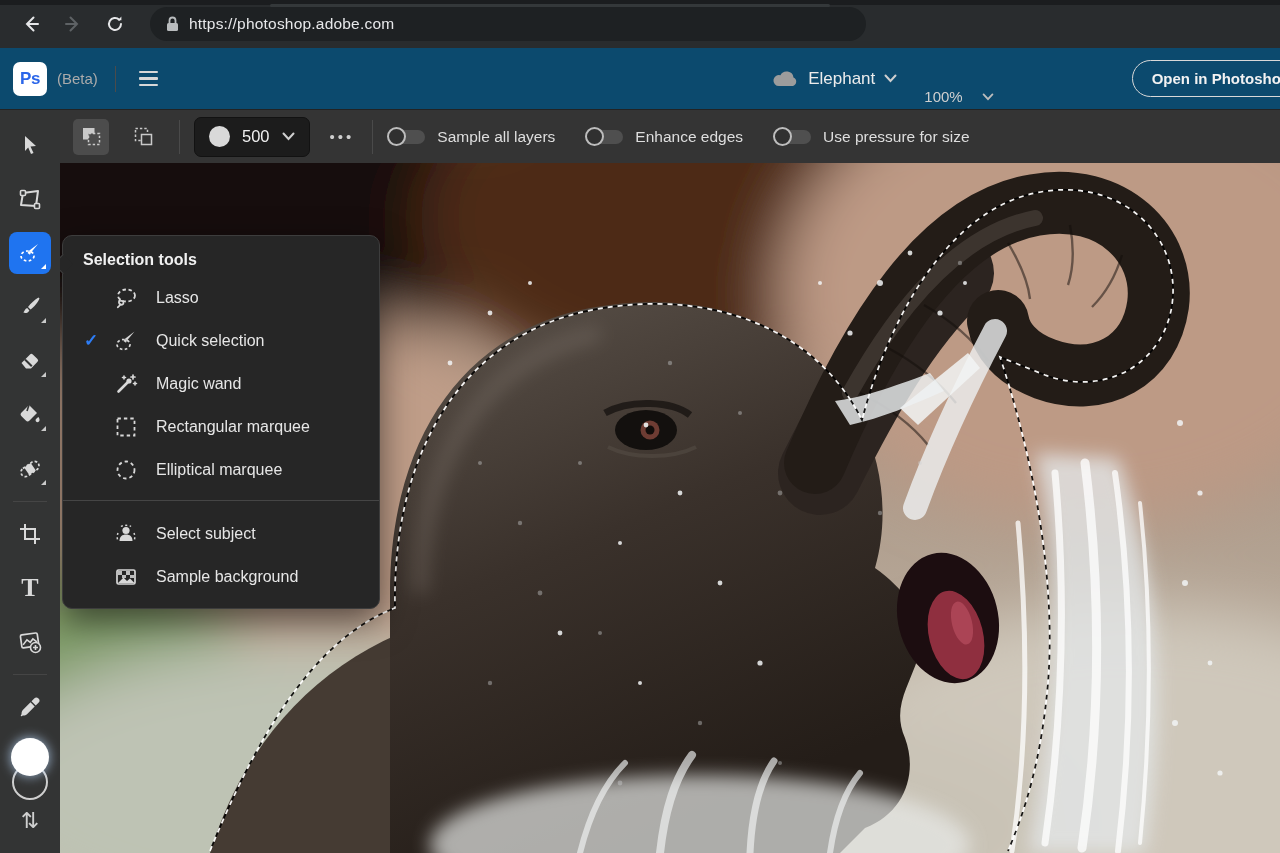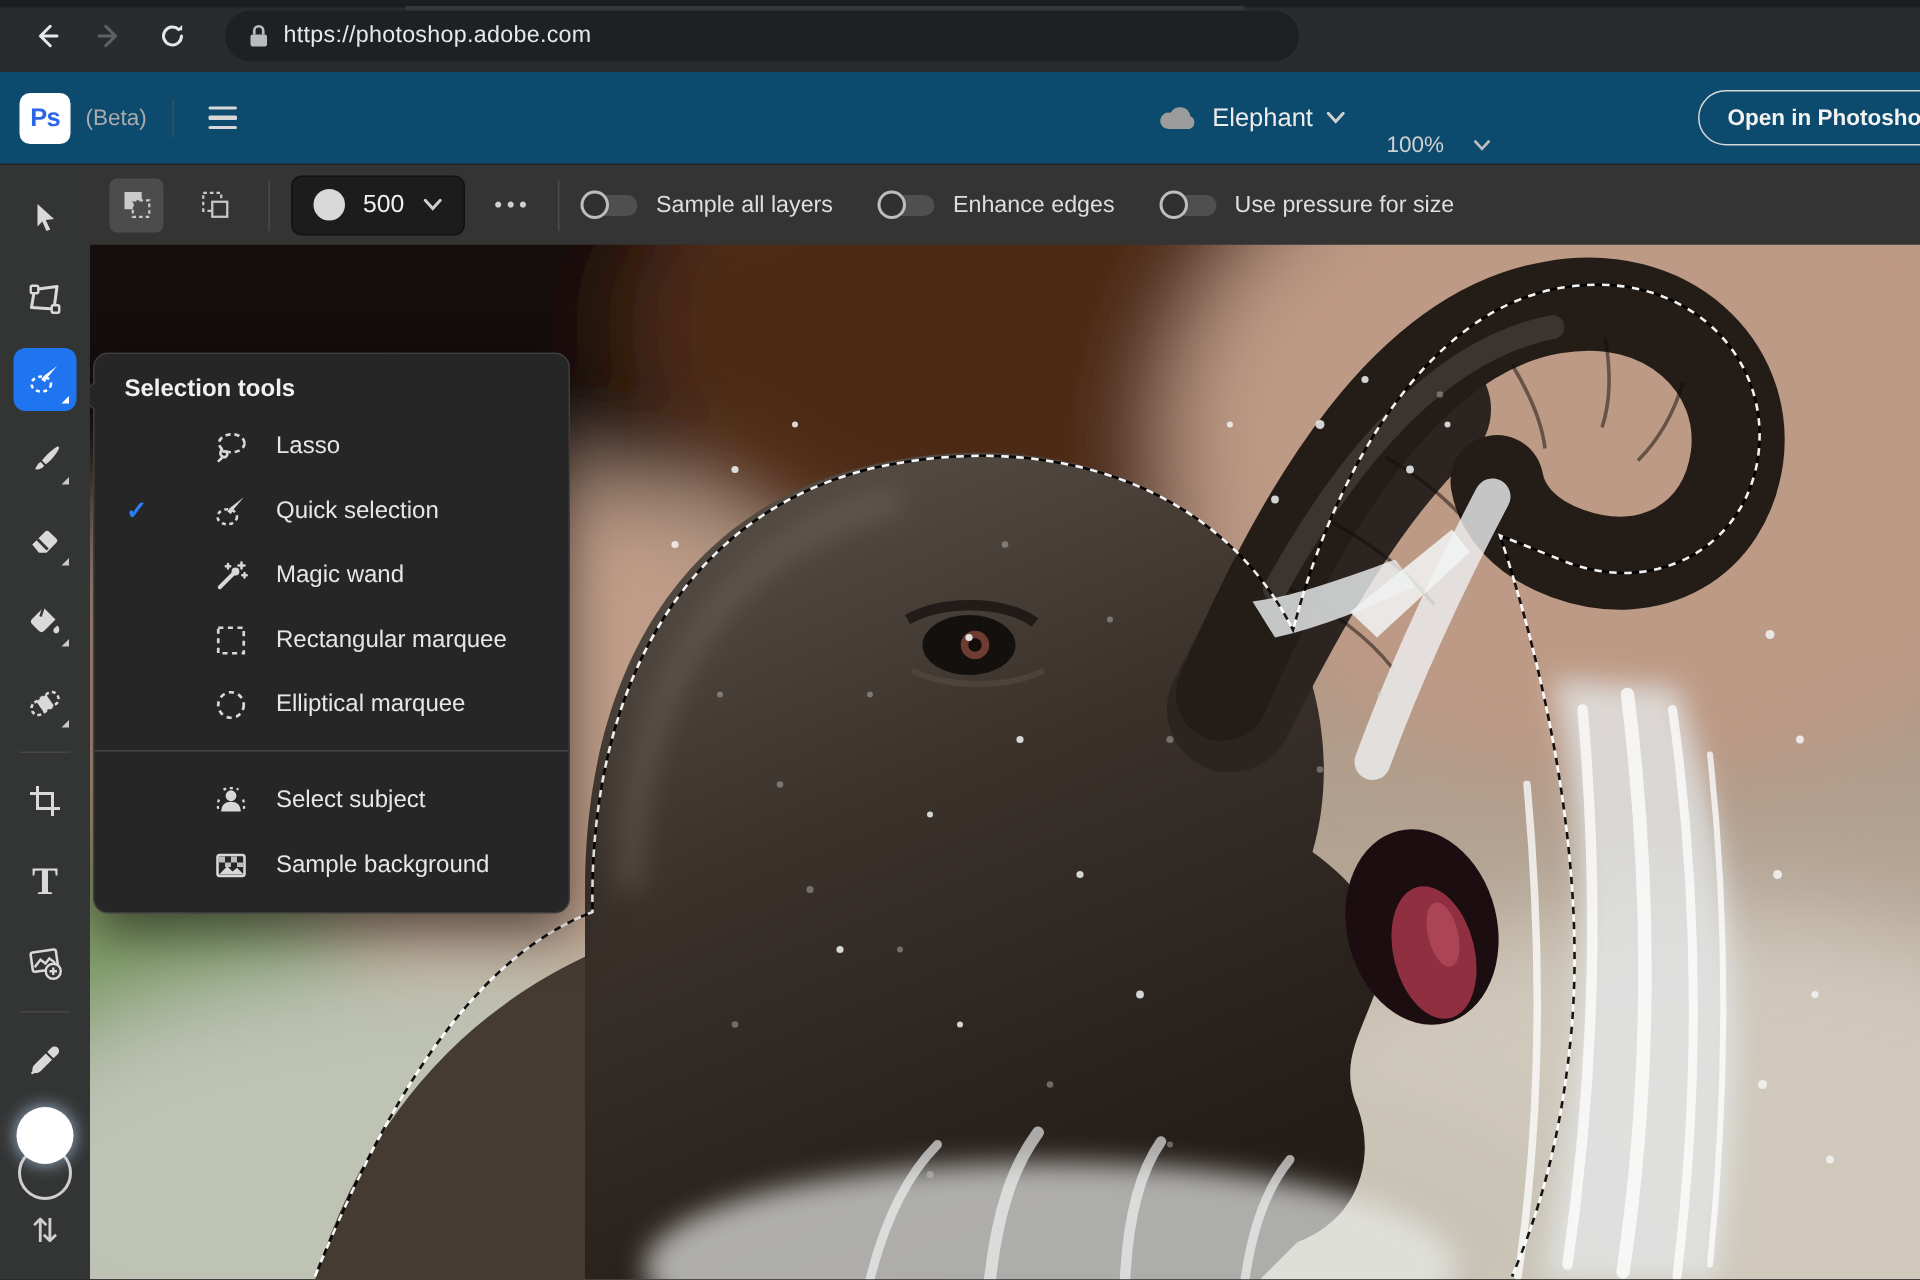--- a/index.html
+++ b/index.html
@@ -117,21 +117,21 @@
     background:#262626; border:1px solid #3d3d3d; border-radius:10px;
     box-shadow:0 12px 34px rgba(0,0,0,.55); padding:15px 0 10px; z-index:20;
   }
   .flyout-menu::before{
     content:''; position:absolute; left:-7px; top:21px; width:13px; height:13px;
     background:#262626; border-left:1px solid #3d3d3d; border-bottom:1px solid #3d3d3d;
     transform:rotate(45deg);
   }
   .menu-title{ color:#f1f1f1; font-weight:700; font-size:16px; padding:0 20px 7px; }
   .menu-title.actions{ padding-top:4px; }
-  .menu-row{ height:43px; display:flex; align-items:center; padding-left:77px; position:relative; cursor:pointer; }
+  .menu-row{ height:43px; display:flex; align-items:center; padding-left:49px; position:relative; cursor:pointer; }
   .menu-check{ position:absolute; left:21px; color:#2d7df6; font-weight:700; font-size:17px; }
   .menu-ic{ width:27px; display:flex; justify-content:center; flex:0 0 auto; }
   .menu-label{ color:#e6e6e6; font-size:16px; margin-left:17px; white-space:nowrap; }
   .menu-divider{ height:1px; background:#454545; margin:9px 0 11px; }
 
   svg { display:block; }
 </style>
 </head>
 <body>
 

